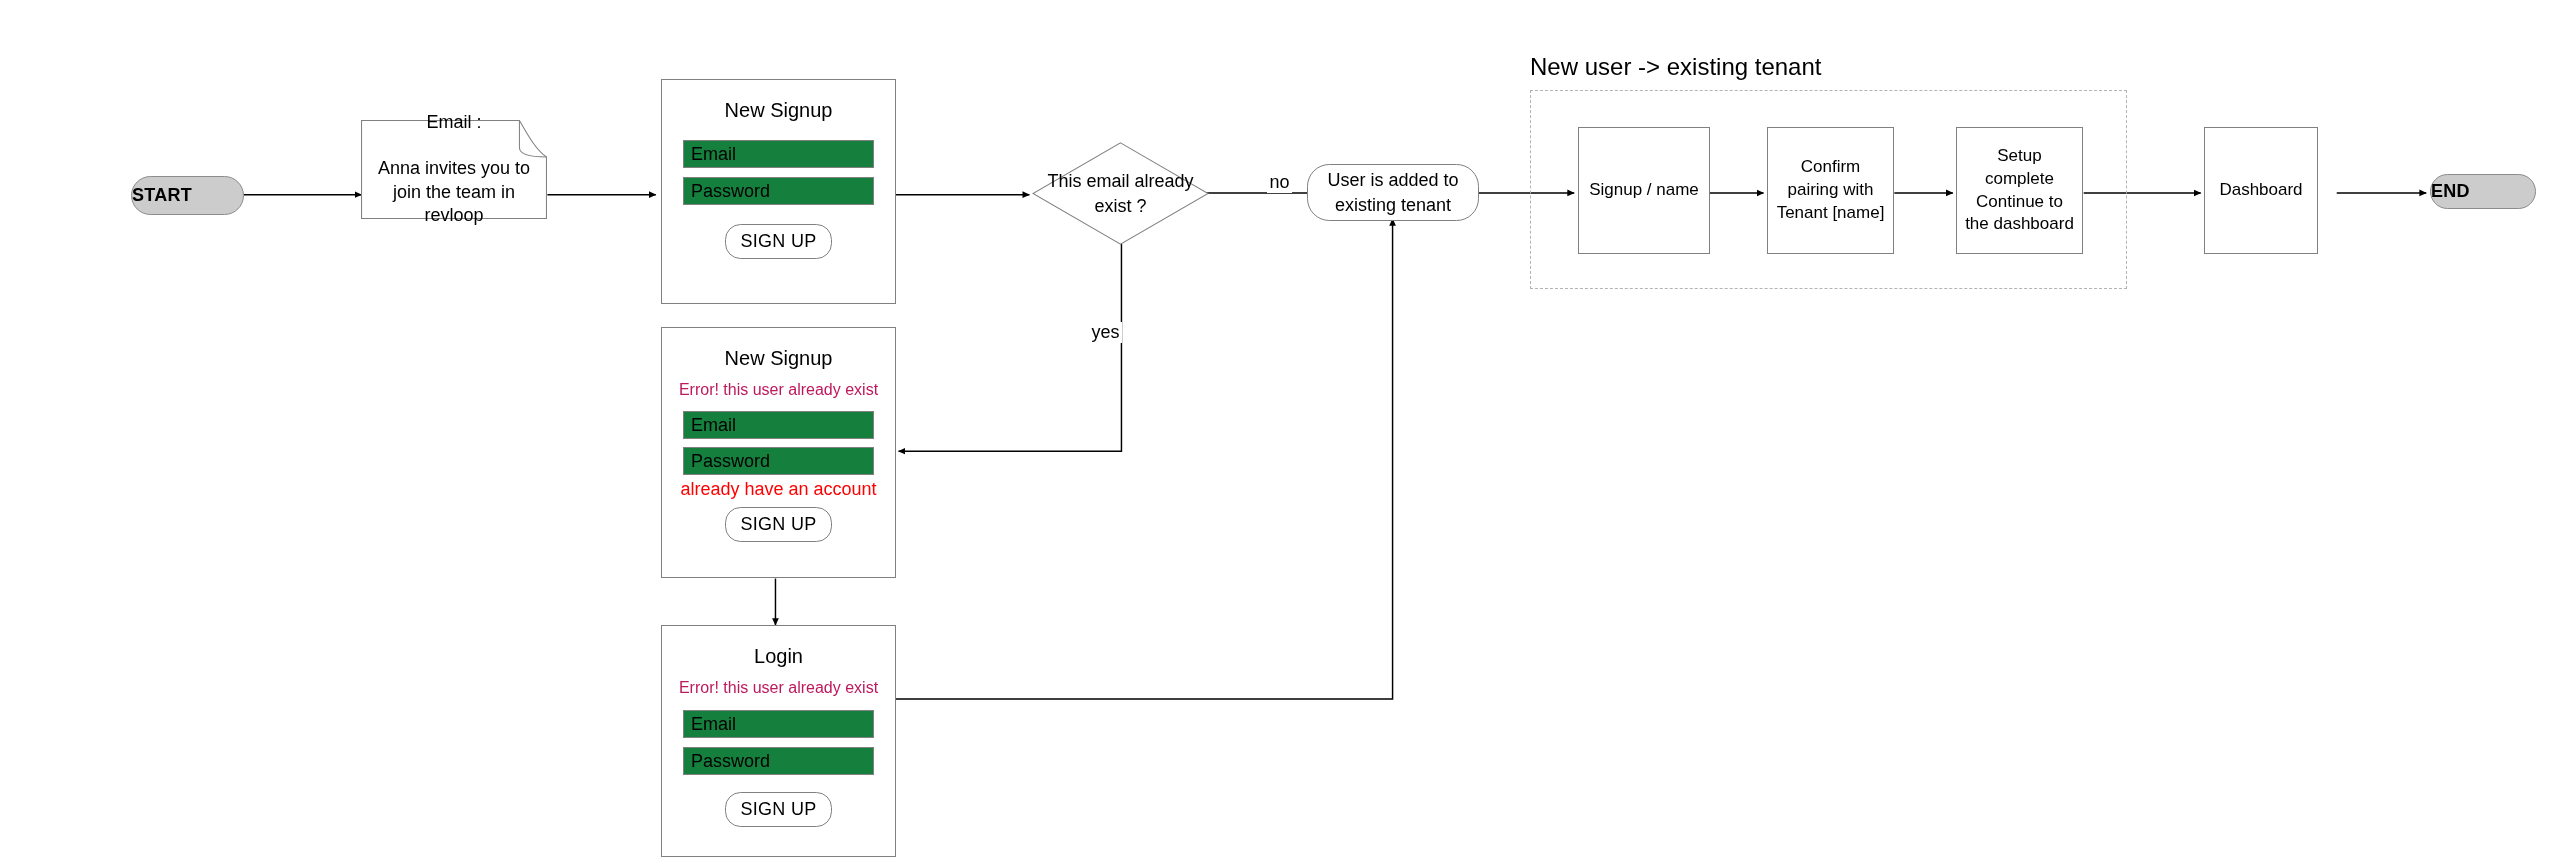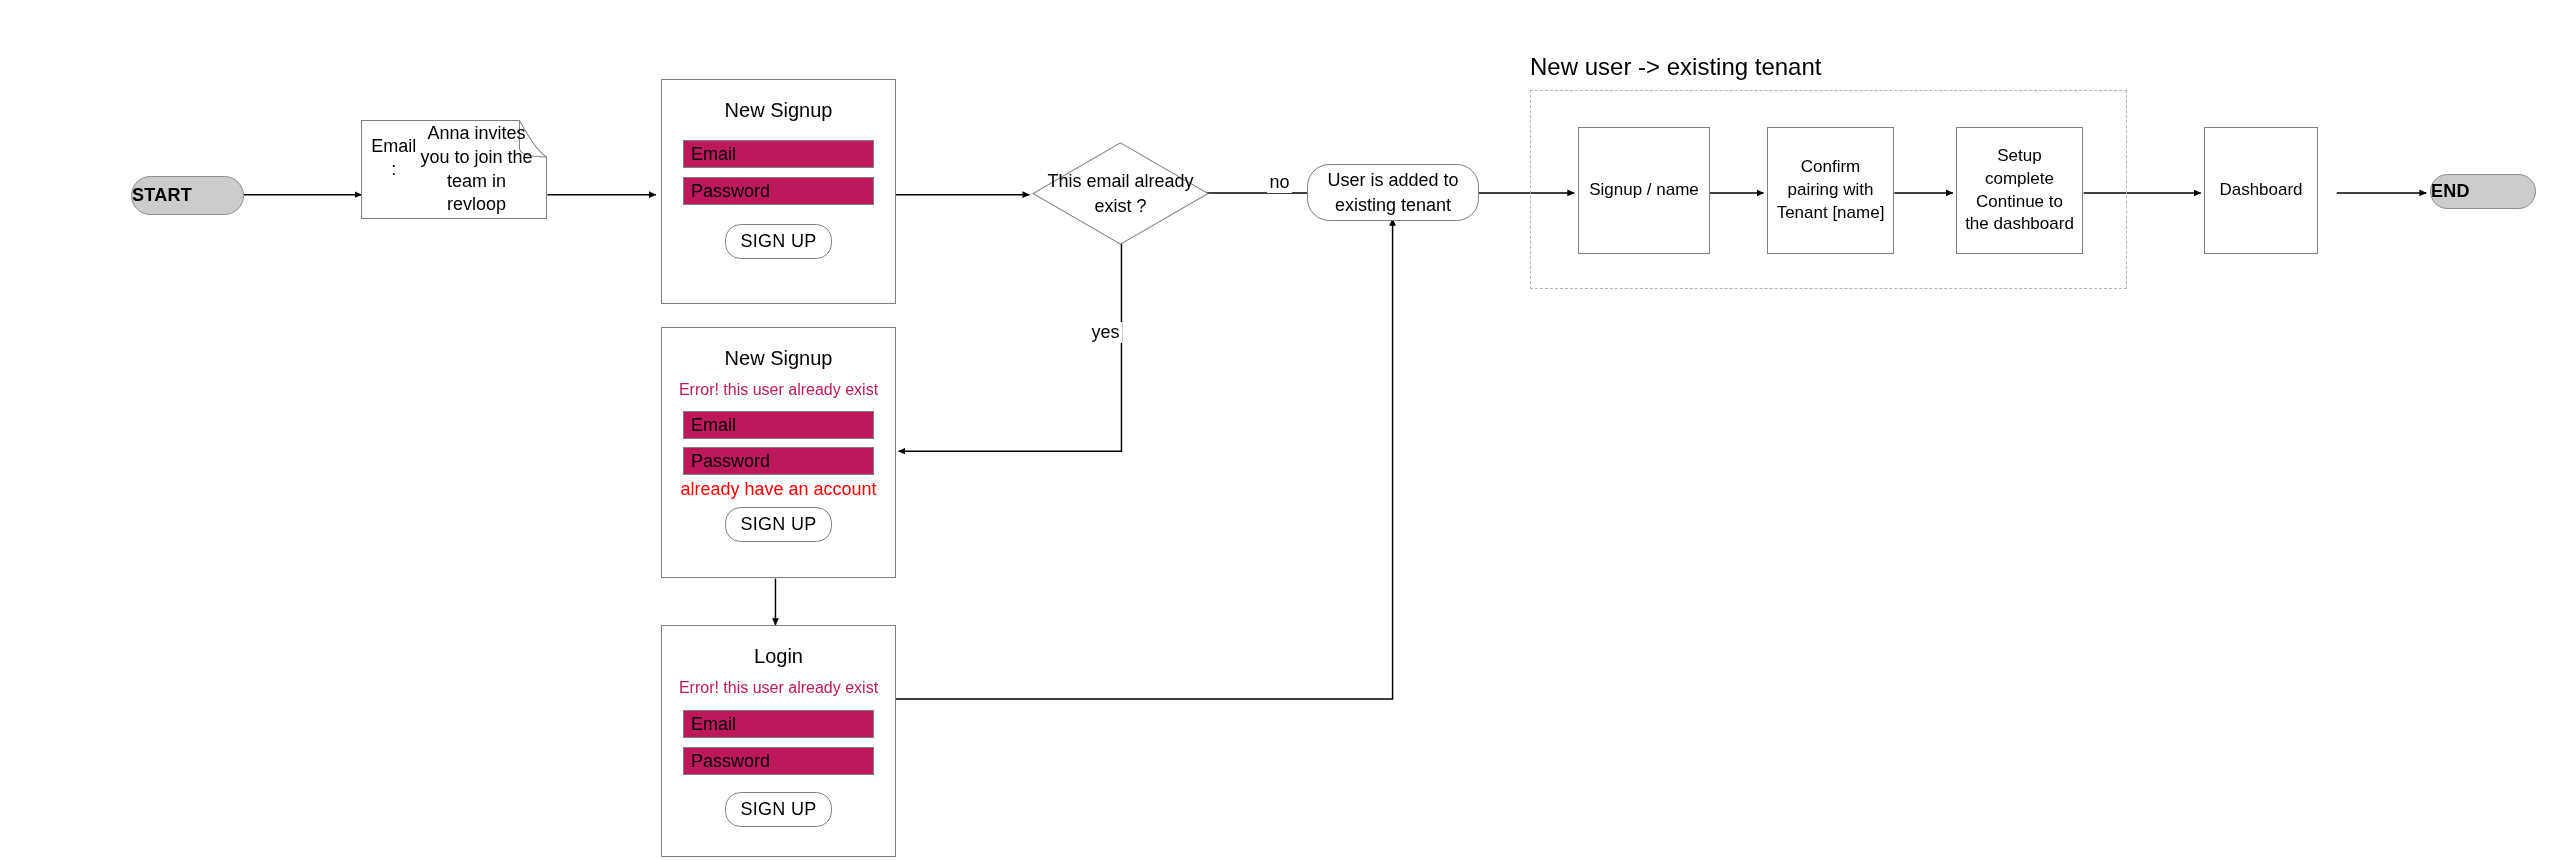--- a/index.html
+++ b/index.html
@@ -63,21 +63,21 @@
     left: 0;
     top: 0;
   }
   .doc-text {
     position: absolute;
     left: 0;
     top: 0;
     width: 100%;
     height: 100%;
     display: flex;
-    flex-direction: row;
+    flex-direction: column;
     align-items: center;
     justify-content: center;
     font-size: 18px;
     line-height: 1.32;
     text-align: center;
     padding: 0 10.3px;
     box-sizing: border-box;
   }
   .doc-text .doc-line1 { margin-bottom: 22.4px; }
 
@@ -144,21 +144,21 @@
   }
   .ui-error {
     text-align: center;
     color: #be185d;
     font-size: 16px;
     margin-top: 12px;
     line-height: 1.1;
   }
   .ui-field {
     border: 0.9px solid #808080;
-    background: #be185d;
+    background: #15803d;
     font-size: 18px;
     color: #000000;
     height: 28px;
     line-height: 27px;
     padding-left: 6.9px;
     box-sizing: border-box;
     margin: 0 auto;
     width: 191px;
     overflow: hidden;
     white-space: nowrap;

